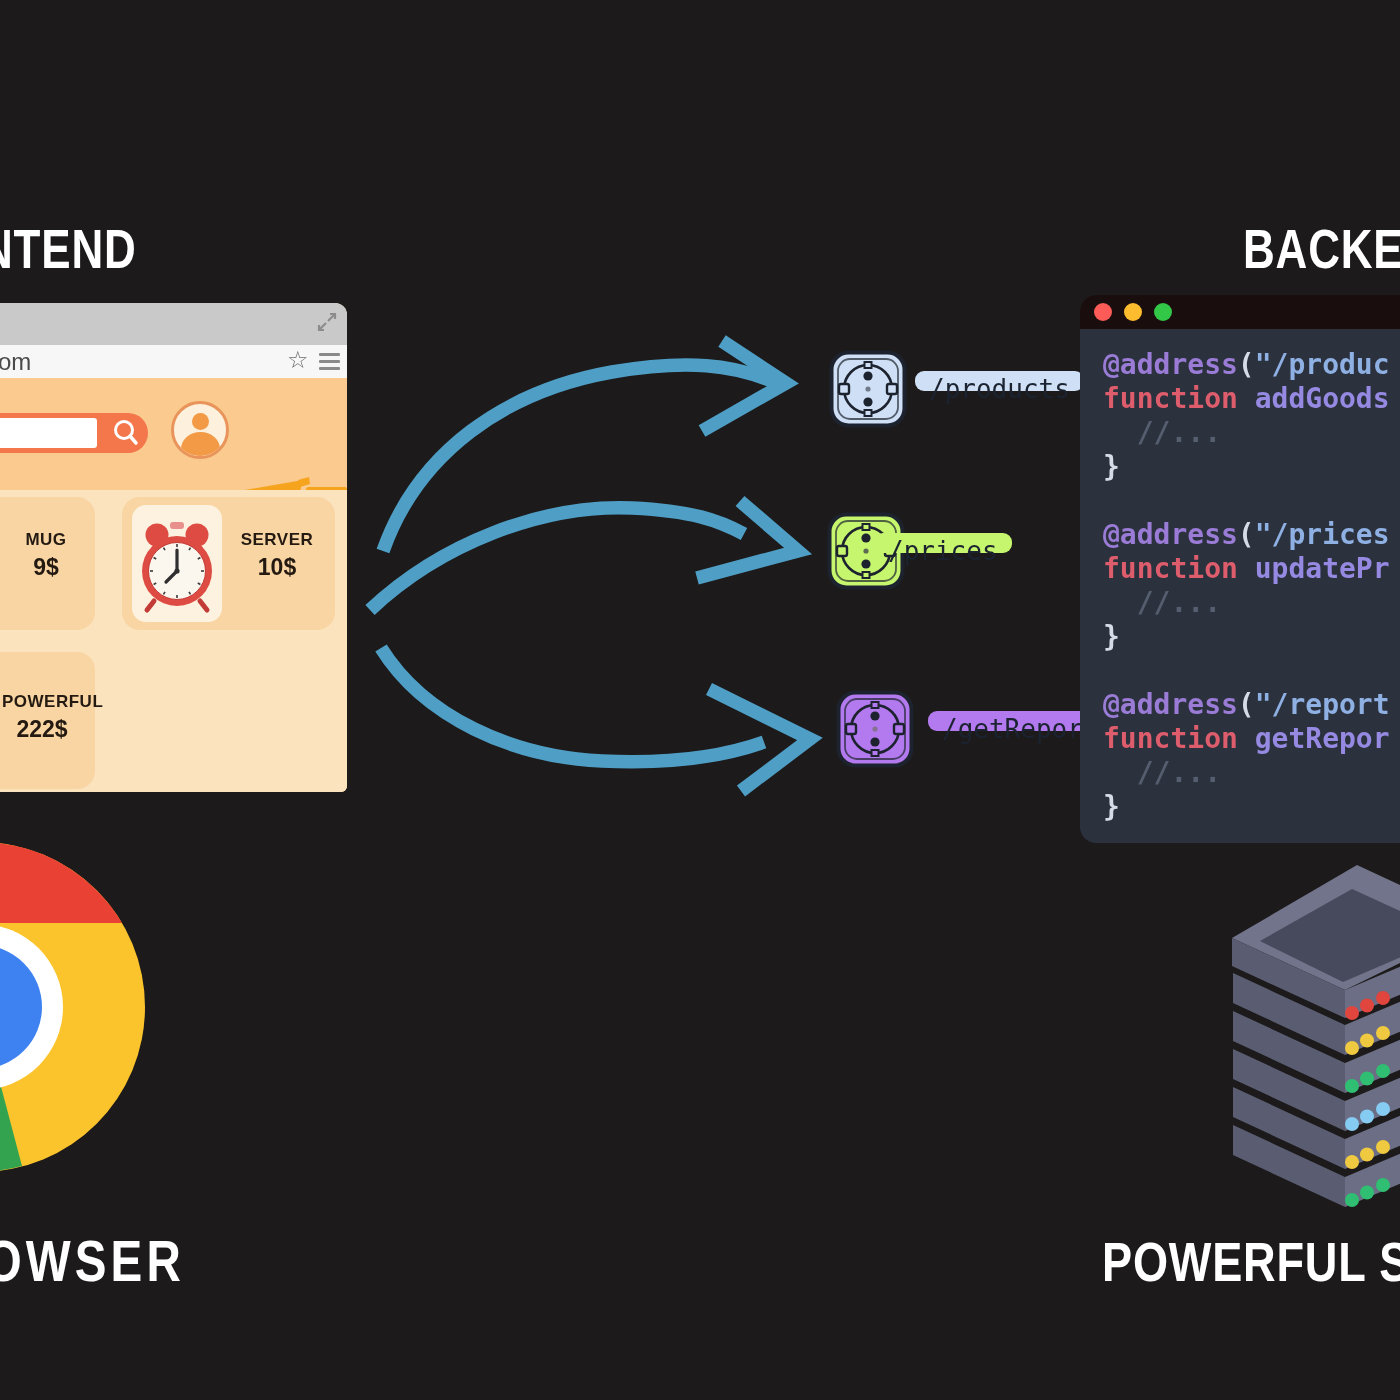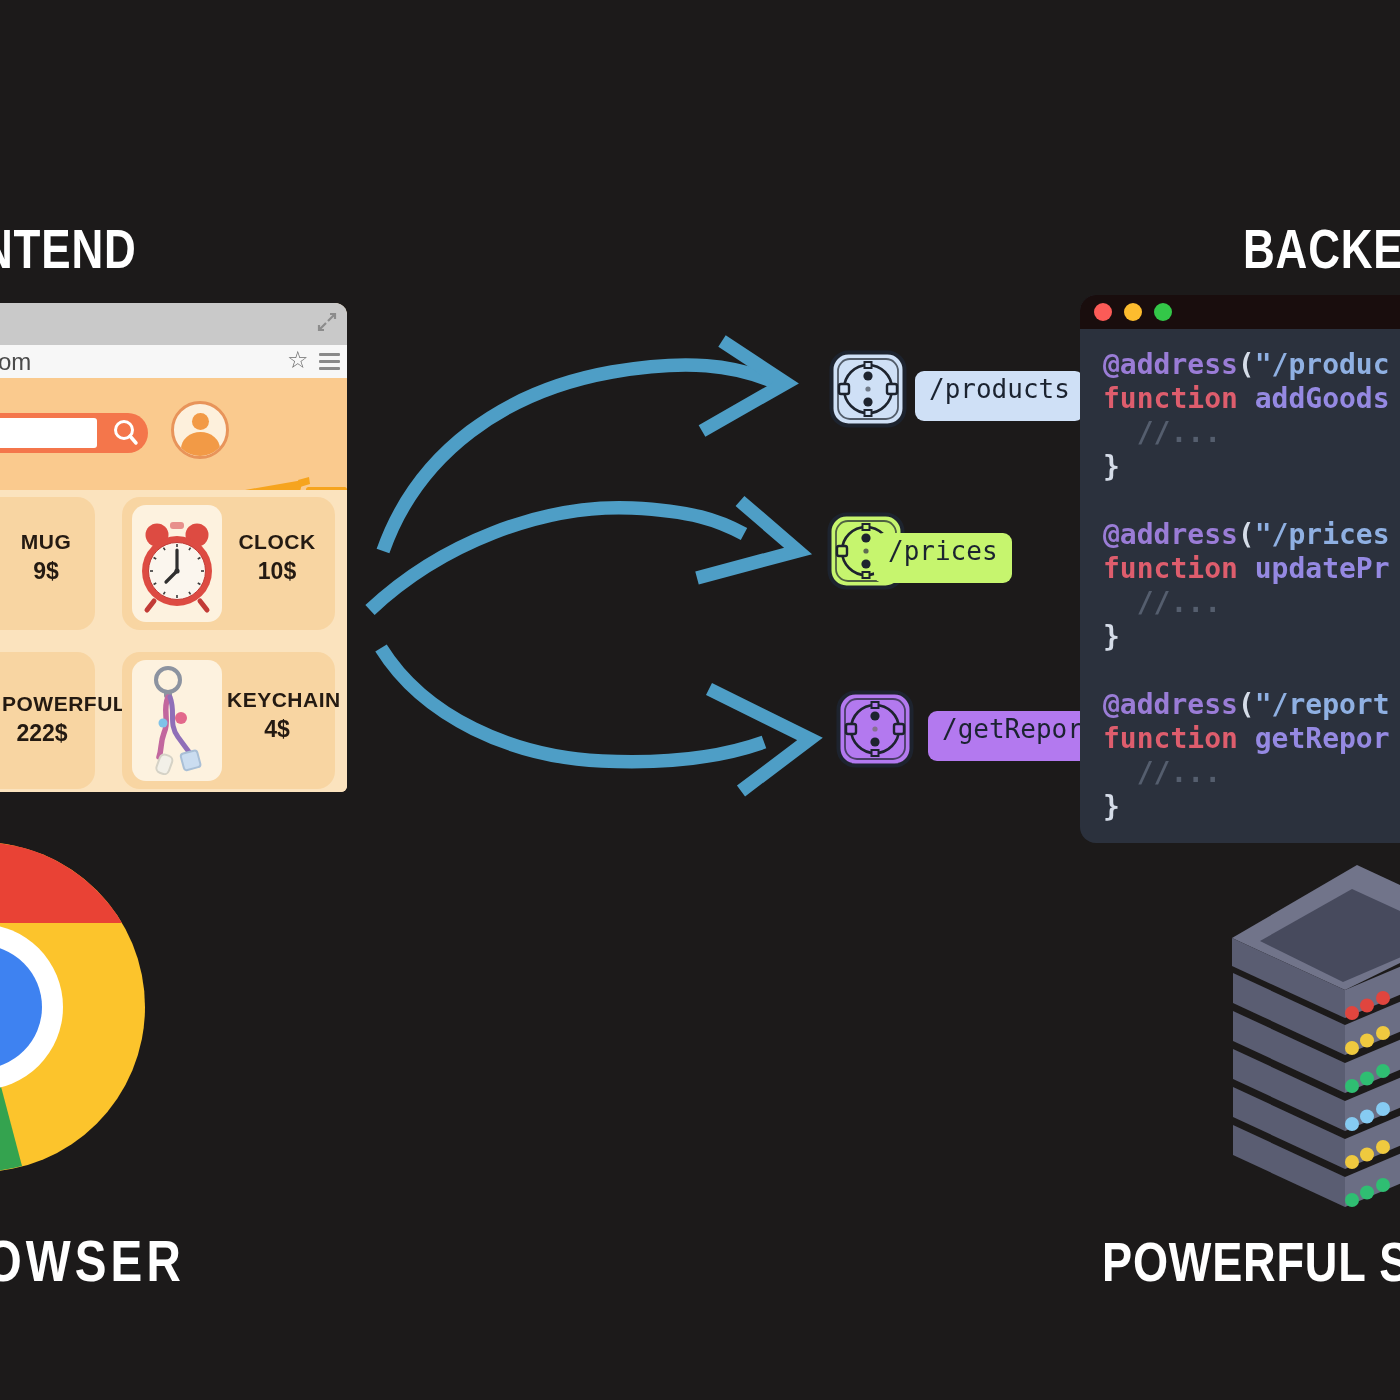--- a/index.html
+++ b/index.html
@@ -41,29 +41,29 @@
   #shop-body{position:absolute;left:0;top:187px;width:100%;height:302px;background:#FBE3BE;}
   .card{position:absolute;background:#F8D5A2;border-radius:18px;}
   #card-mug{left:-10px;top:7px;width:185px;height:133px;}
   #card-clock{left:202px;top:7px;width:213px;height:133px;}
   #card-gamepad{left:-10px;top:162px;width:185px;height:137px;}
   #card-keychain{left:202px;top:162px;width:213px;height:137px;}
   .tile{position:absolute;background:#FDF2DF;border-radius:14px;}
   #tile-clock{left:10px;top:8px;width:90px;height:117px;}
   #tile-keychain{left:10px;top:8px;width:90px;height:121px;}
   .ptext{position:absolute;text-align:center;color:#241A12;}
-  .pname{font-size:21px;font-weight:800;letter-spacing:.5px;}
+  .pname{font-size:17px;font-weight:800;letter-spacing:.5px;}
   .pprice{font-size:23px;font-weight:800;margin-top:4px;}
   #ptext-mug{left:96px;top:33px;width:80px;}
   #ptext-clock{left:105px;top:33px;width:100px;}
   #ptext-gamepad{left:92px;top:40px;width:80px;}
   #ptext-keychain{left:105px;top:36px;width:100px;}
 
   
-  .ep-label{position:absolute;height:50px;line-height:36px;padding:0 14px;border-radius:9px;
+  .ep-label{position:absolute;height:20px;line-height:36px;padding:0 14px;border-radius:9px;
             font-family:"DejaVu Sans Mono","Liberation Mono",monospace;font-size:26px;
             color:#1B2330;white-space:nowrap;}
   #ep-label-products{left:915px;top:371px;}
   #ep-label-prices{left:874px;top:533px;}
   #ep-label-reports{left:928px;top:711px;}
   .socket{position:absolute;width:78px;height:78px;}
   #socket-products{left:829px;top:350px;color:#CFE0F6;}
   #socket-prices{left:827px;top:512px;color:#C6F56E;}
   #socket-reports{left:836px;top:690px;color:#B379EF;}
 
@@ -169,54 +169,32 @@
                 <line x1="24.21539030917348" y1="78.00000000000001" x2="21.617314097820163" y2="79.50000000000001"></line>
                 <line x1="21" y1="66" x2="18" y2="66"></line>
                 <line x1="24.215390309173472" y1="54" x2="21.61731409782016" y2="52.5"></line>
                 <line x1="32.999999999999986" y1="45.21539030917348" x2="31.499999999999986" y2="42.61731409782016"></line>
               </g>
             <path d="M 45 66 L 45 45 M 45 66 L 34 77" stroke="#2F2F2F" stroke-width="3.2" stroke-linecap="round"></path>
             <circle cx="45" cy="66" r="2.6" fill="#2F2F2F"></circle>
           </svg>
         </div>
         <div id="ptext-clock" class="ptext">
-          <div class="pname">CLOCK</div>
+          <div class="pname">SERVER</div>
           <div class="pprice">10$</div>
         </div>
       </div>
 
       <div id="card-gamepad" class="card">
         <div id="ptext-gamepad" class="ptext">
           <div class="pname">POWERFUL</div>
           <div class="pprice">222$</div>
         </div>
       </div>
 
-      <div id="card-keychain" class="card">
-        <div id="tile-keychain" class="tile">
-          <svg width="90" height="121">
-            <circle cx="36" cy="20" r="12" stroke="#8C93A0" stroke-width="4" fill="none"></circle>
-            <rect x="32" y="31" width="8" height="7" rx="2" fill="#8C93A0"></rect>
-            <path d="M 36 37 C 30 52 38 60 32 73 C 28 83 30 89 27 97" stroke="#C2679E" stroke-width="5.5" fill="none" stroke-linecap="round"></path>
-            <path d="M 38 37 C 44 53 36 63 46 77 C 52 85 56 91 62 98" stroke="#8F6FB8" stroke-width="5" fill="none" stroke-linecap="round"></path>
-            <circle cx="49" cy="58" r="6" fill="#E2688C"></circle>
-            <circle cx="31" cy="63" r="4.5" fill="#7FC3E8"></circle>
-            <g transform="rotate(-15 58 100)">
-                <rect x="50" y="92" width="17" height="17" rx="3" fill="#CBDDF0" stroke="#A9BFD6" stroke-width="2"></rect>
-              </g>
-            <g transform="rotate(20 33 104)">
-                <rect x="26" y="95" width="13" height="19" rx="5" fill="#F2F0E8" stroke="#D5D2C6" stroke-width="2"></rect>
-              </g>
-          </svg>
-        </div>
-        <div id="ptext-keychain" class="ptext">
-          <div class="pname">KEYCHAIN</div>
-          <div class="pprice">4$</div>
-        </div>
-      </div>
     </div>
   </div>
 
   <div id="socket-products" class="socket" style="color: rgb(207, 224, 246);">
     <svg width="78" height="78" viewBox="0 0 78 78">
       <rect x="2.5" y="2.5" width="73" height="73" rx="17" fill="currentColor" stroke="#1D232E" stroke-width="4"></rect>
       <rect x="9" y="9" width="60" height="60" rx="12" fill="none" stroke="#1D232E" stroke-width="1.8" opacity=".7"></rect>
       <circle cx="39" cy="39" r="24" fill="none" stroke="#1D232E" stroke-width="2.6"></circle>
       <rect x="35.5" y="12" width="7" height="6" fill="currentColor" stroke="#1D232E" stroke-width="2"></rect>
       <rect x="35.5" y="60" width="7" height="6" fill="currentColor" stroke="#1D232E" stroke-width="2"></rect>

